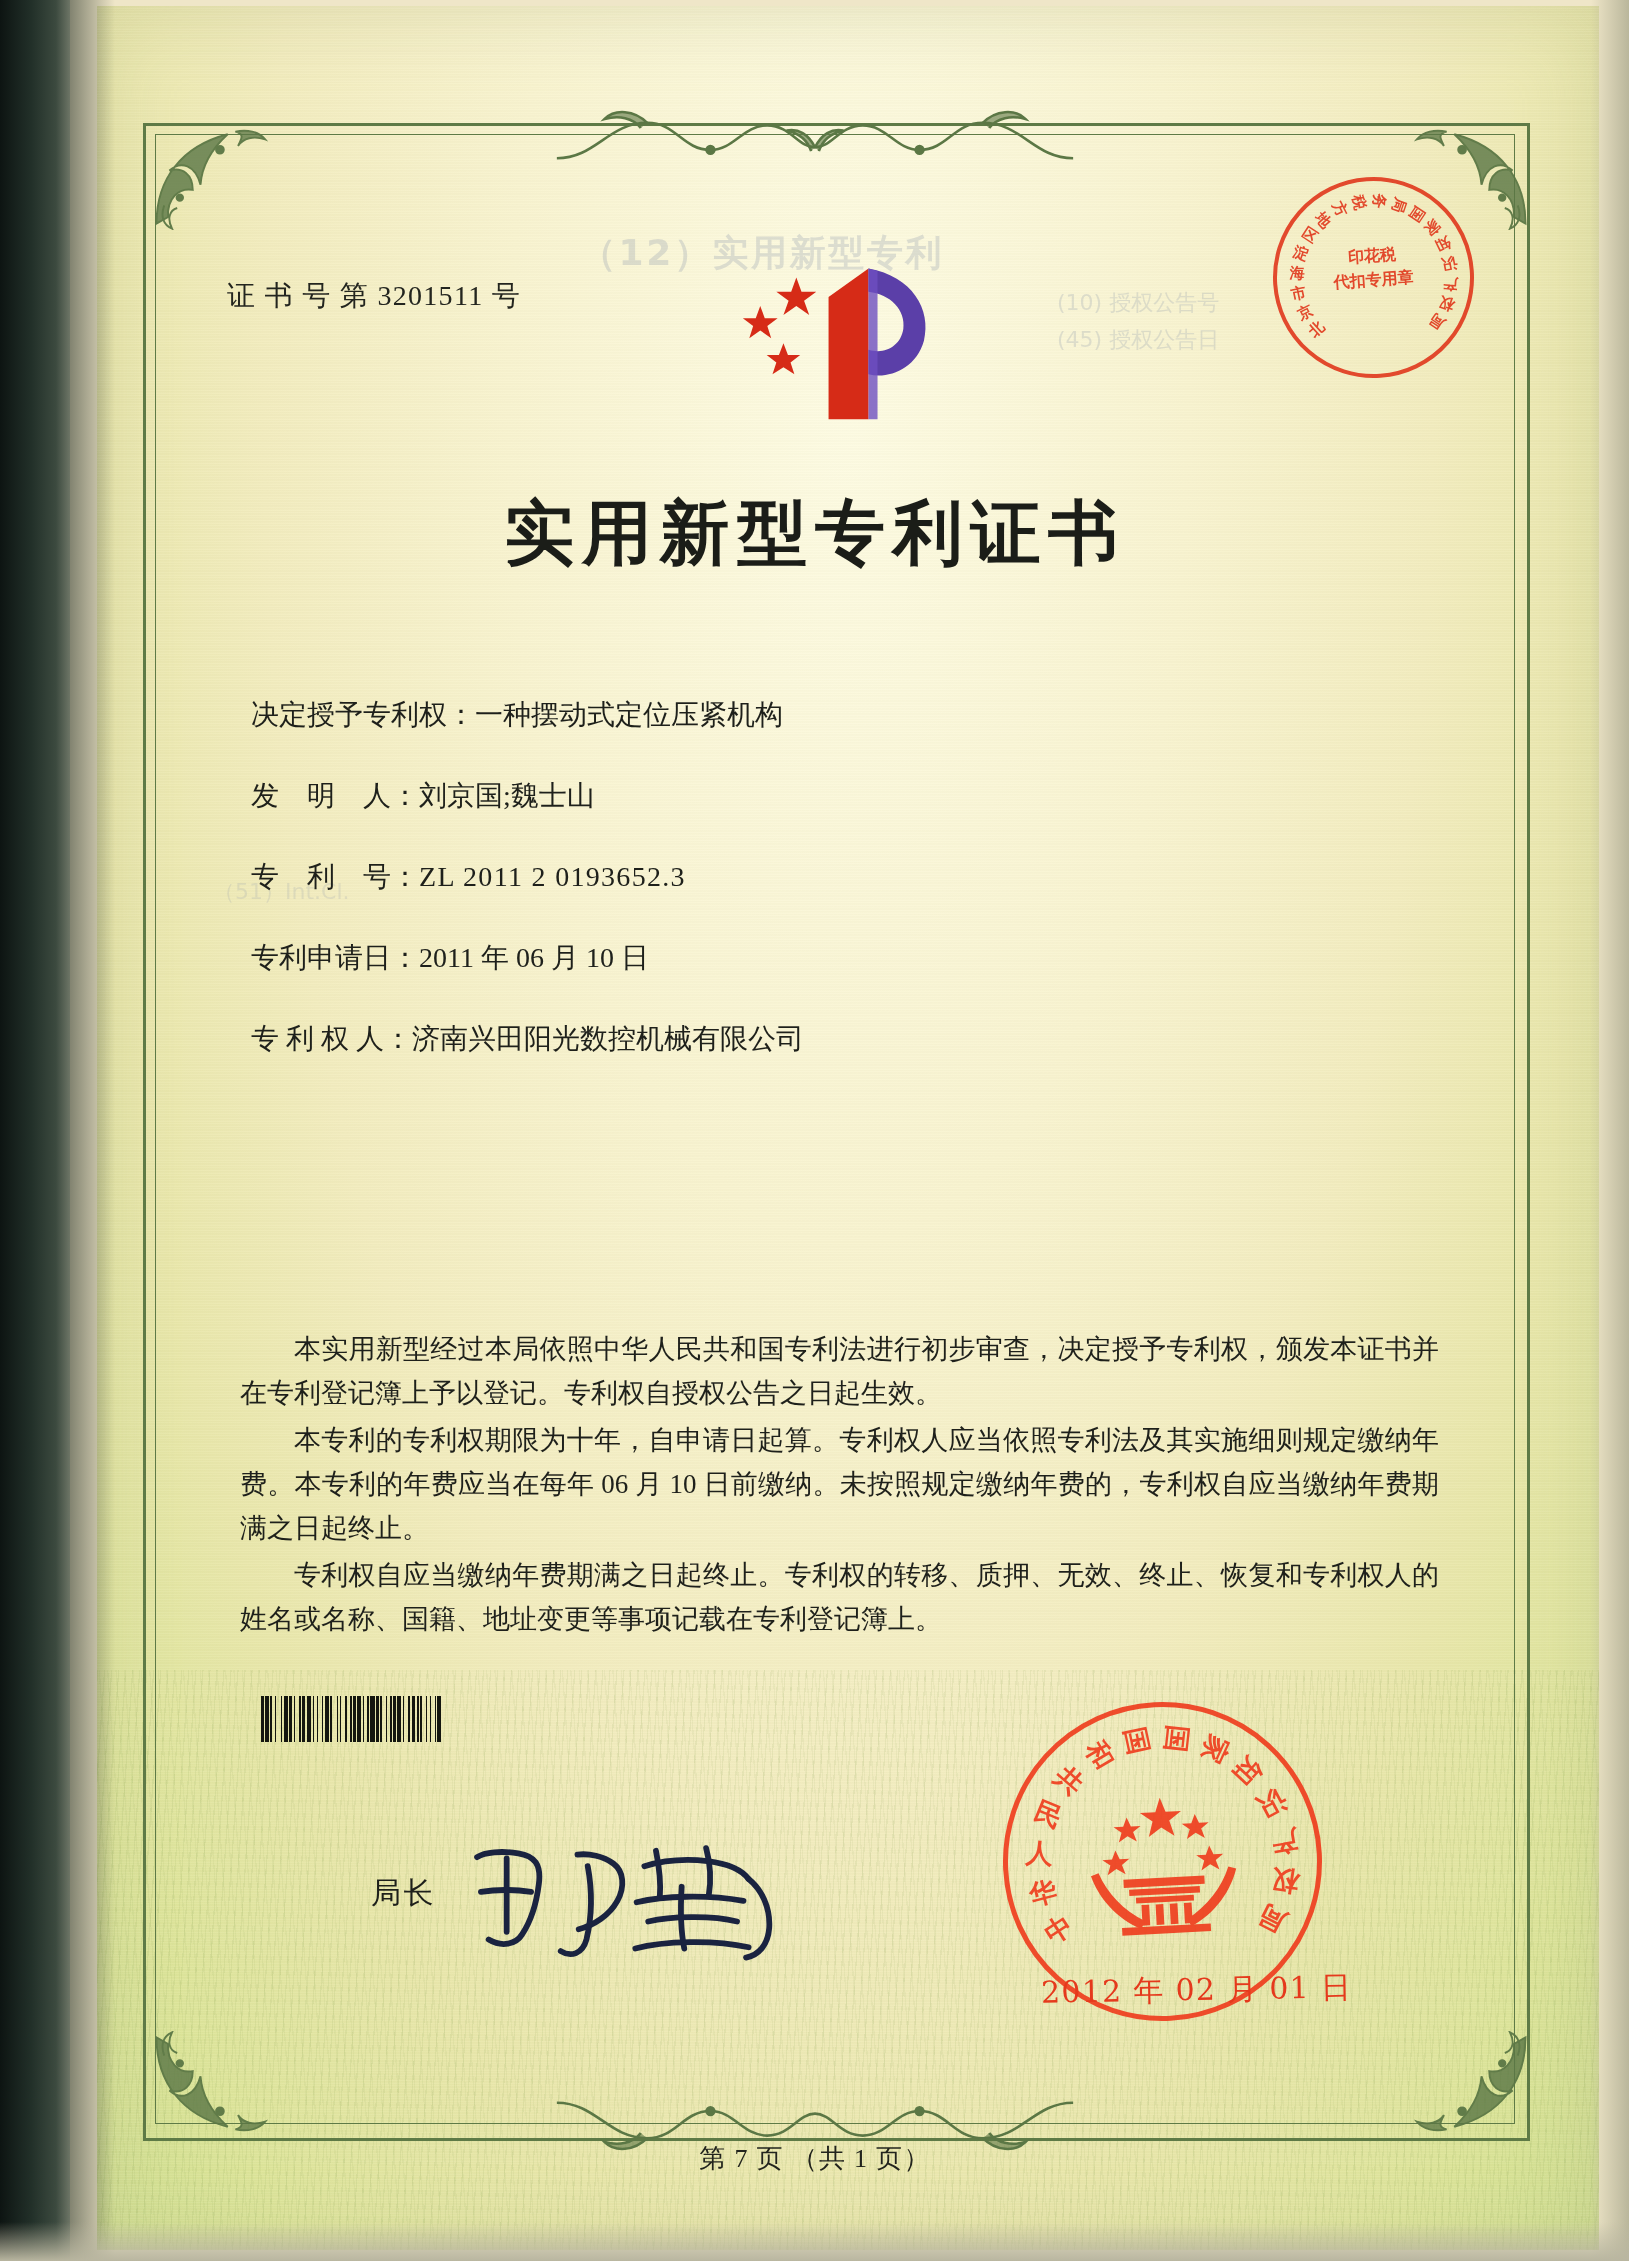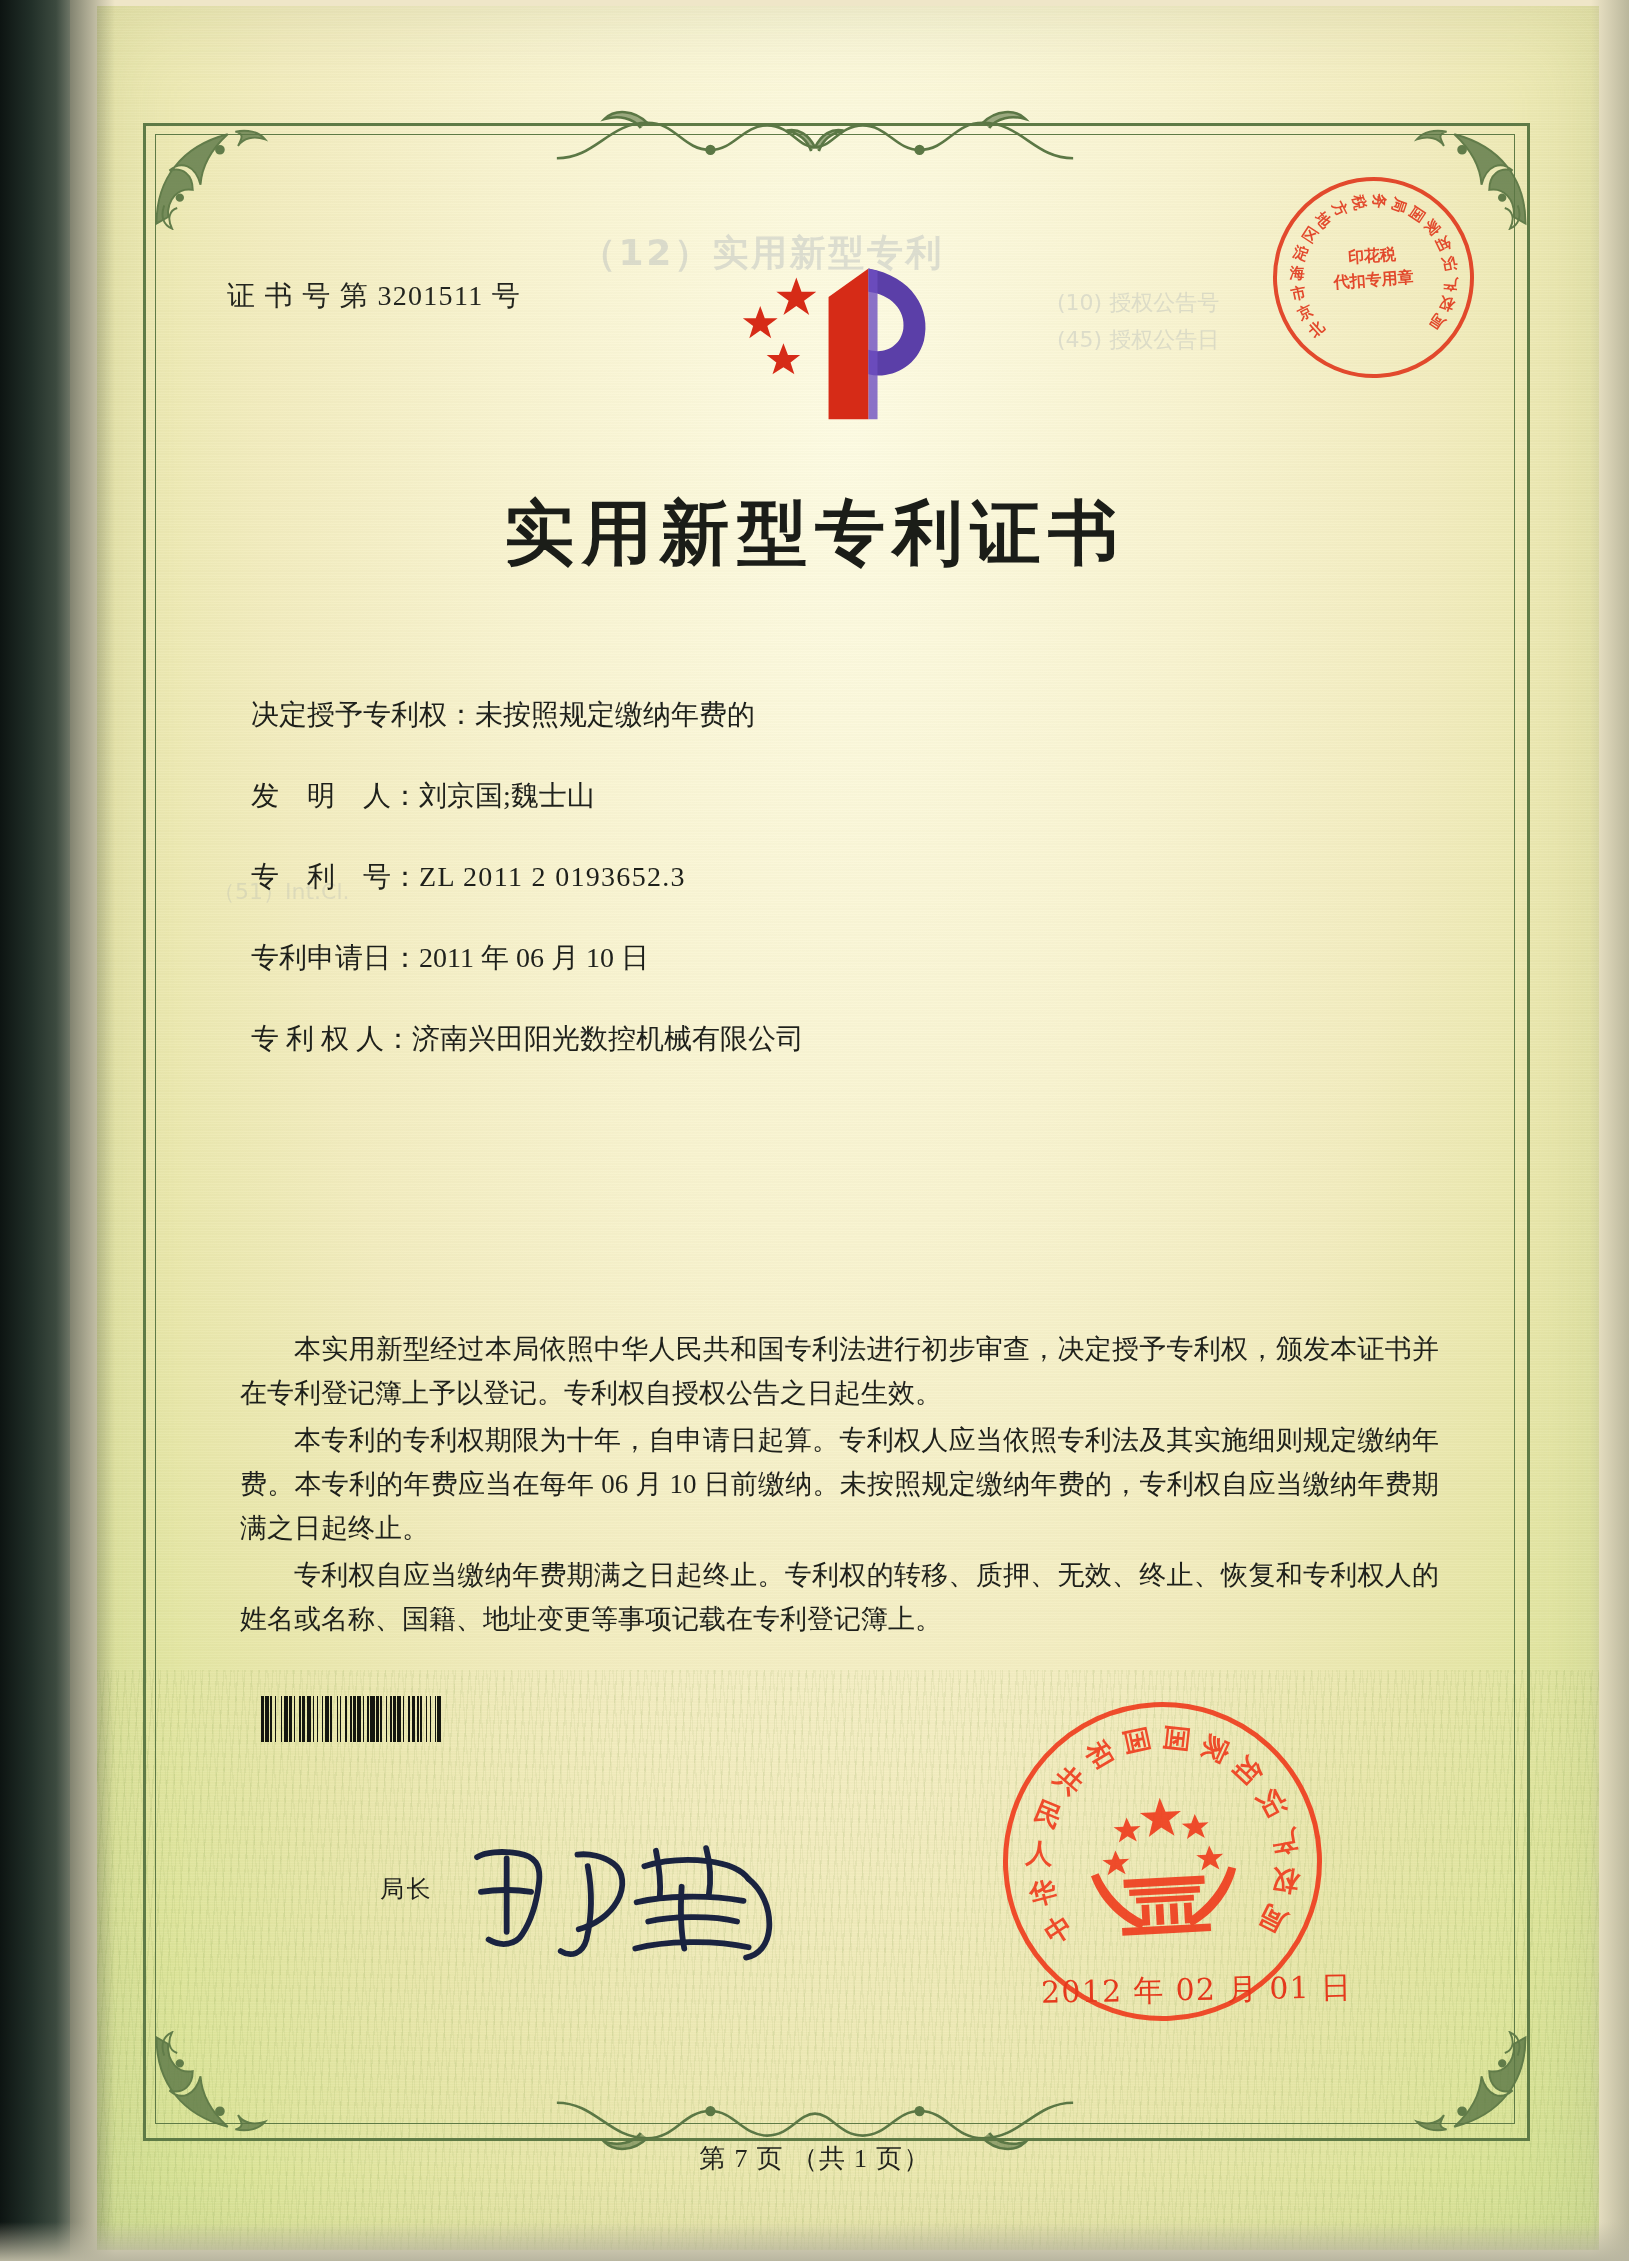--- a/index.html
+++ b/index.html
@@ -227,22 +227,22 @@
   }
   .barcode i {
     display: block;
     height: 100%;
     background: #14160f;
   }
 
   
   .sig-label {
     position: absolute;
-    left: 380px; top: 1873px;
-    font-size: 24px;
+    left: 371px; top: 1873px;
+    font-size: 30px;
     color: #1e201b;
     letter-spacing: 2.6px;
   }
   .signature {
     position: absolute;
     left: 451px; top: 1825px;
     width: 361px; height: 148px;
     color: #1a2340;
   }
   .signature svg { width: 100%; height: 100%; display: block; }
@@ -418,21 +418,21 @@
         <polygon points="64,74 71,93 91,93 75,105 81,124 64,112 47,124 53,105 37,93 57,93"></polygon>
         <polygon points="100,132 107,150 126,150 111,162 117,180 100,169 83,180 89,162 74,150 93,150"></polygon>
       </g>
     </svg>
   </div>
 
   <div class="big-title">实用新型专利证书</div>
 
   <div class="fields">
     <div class="field-row">
-      <span class="field-label">决定授予专利权：</span><span class="field-value">未按照规定缴纳年费的</span>
+      <span class="field-label">决定授予专利权：</span><span class="field-value">一种摆动式定位压紧机构</span>
     </div>
     <div class="field-row">
       <span class="field-label">发　明　人：</span><span class="field-value">刘京国;魏士山</span>
     </div>
     <div class="field-row">
       <span class="field-label">专　利　号：</span><span class="field-value mono-val">ZL 2011 2 0193652.3</span>
     </div>
     <div class="field-row">
       <span class="field-label">专利申请日：</span><span class="field-value">2011 年 06 月 10 日</span>
     </div>

